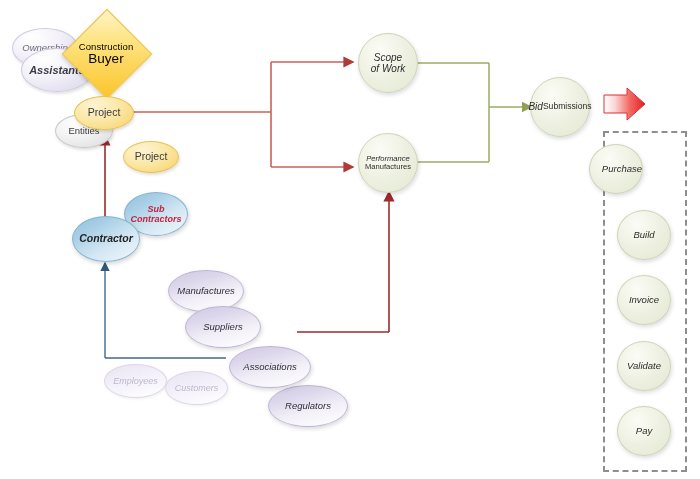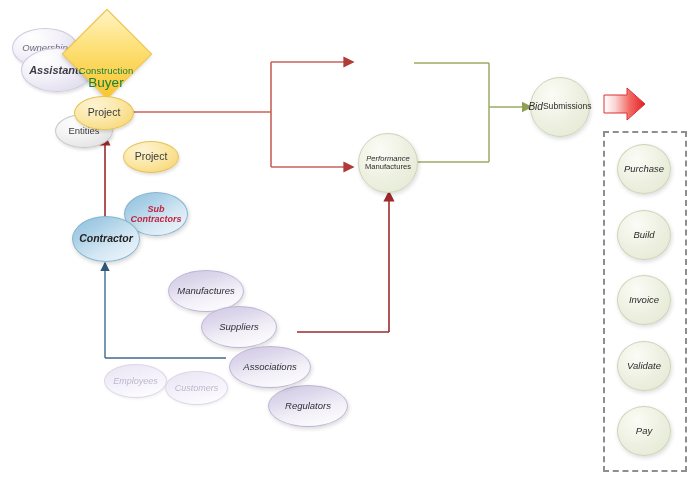--- a/index.html
+++ b/index.html
@@ -84,23 +84,22 @@
     background:linear-gradient(135deg,#fff4c4 0%, #fde27e 38%, #fbc52a 100%);
     border:1px solid #f0bc2b;
     box-shadow:1px 2px 4px rgba(0,0,0,.16);
   }
   .diamond-label{
     position:absolute;
     display:flex;
     flex-direction:column;
     align-items:center;
     justify-content:center;
-    color:#15803d;
+    color:#000000;
     text-align:center;
-    margin-top:24px;
   }
   .dl-top{font-size:9.5px;letter-spacing:.1px;}
   .dl-bot{font-size:13.5px;margin-top:-1px;}
 
   .it{font-style:italic;}
   .two-line span{display:block;}
 
   
   .dashed-box{
     position:absolute;
@@ -201,54 +200,58 @@
   </div>
 
   <div class="node ell sty-blue" style="left:72px;top:216px;width:68px;height:46px;font-size:10.5px;font-style:italic;font-weight:bold;">
     <span>Contractor</span>
   </div>
 
   <div class="node ell sty-purple" style="left:168px;top:270px;width:76px;height:42px;font-size:9.5px;font-style:italic;">
     <span>Manufactures</span>
   </div>
 
-  <div class="node ell sty-purple" style="left:201px;top:306px;width:76px;height:42px;font-size:9.5px;font-style:italic;">
+  <div class="node ell sty-purple" style="left:185px;top:306px;width:76px;height:42px;font-size:9.5px;font-style:italic;">
     <span>Suppliers</span>
   </div>
 
   <div class="node ell sty-purple" style="left:268px;top:385px;width:80px;height:42px;font-size:9.5px;font-style:italic;">
     <span>Regulators</span>
   </div>
 
   <div class="node ell sty-purple" style="left:229px;top:346px;width:82px;height:42px;font-size:9.5px;font-style:italic;">
     <span>Associations</span>
   </div>
 
   <div class="node ell sty-purple-faded" style="left:104px;top:364px;width:63px;height:34px;font-size:9px;font-style:italic;">
     <span>Employees</span>
   </div>
 
   <div class="node ell sty-purple-faded" style="left:165px;top:371px;width:63px;height:34px;font-size:9px;font-style:italic;">
     <span>Customers</span>
   </div>
 
+  <div class="node ell sty-olive two-line" style="left:358px;top:33px;width:60px;height:60px;font-size:10px;font-style:italic;flex-direction:column;">
+    <span>Scope</span>
+    <span>of Work</span>
+  </div>
 
   <div class="node ell sty-olive two-line" style="left:358px;top:133px;width:60px;height:60px;font-size:7.6px;flex-direction:column;">
     <span class="it">Performance</span>
     <span>Manufactures</span>
   </div>
 
   <div class="node ell sty-olive two-line" style="left:530px;top:77px;width:60px;height:60px;font-size:8.6px;">
     <span class="it" style="font-size:10px;">Bid</span>
     <span>Submissions</span>
   </div>
 
   <div class="dashed-box" style="left:603px;top:131px;width:80px;height:337px;"></div>
 
-  <div class="node ell sty-olive" style="left:617px;top:144px;width:54px;height:50px;font-size:9.5px;font-style:italic;">
+  <div class="node ell sty-olive" style="left:589px;top:144px;width:54px;height:50px;font-size:9.5px;font-style:italic;justify-content:flex-end;">
     <span>Purchase</span>
   </div>
   <div class="node ell sty-olive" style="left:617px;top:210px;width:54px;height:50px;font-size:9.5px;font-style:italic;">
     <span>Build</span>
   </div>
   <div class="node ell sty-olive" style="left:617px;top:275px;width:54px;height:50px;font-size:9.5px;font-style:italic;">
     <span>Invoice</span>
   </div>
   <div class="node ell sty-olive" style="left:617px;top:341px;width:54px;height:50px;font-size:9.5px;font-style:italic;">
     <span>Validate</span>

